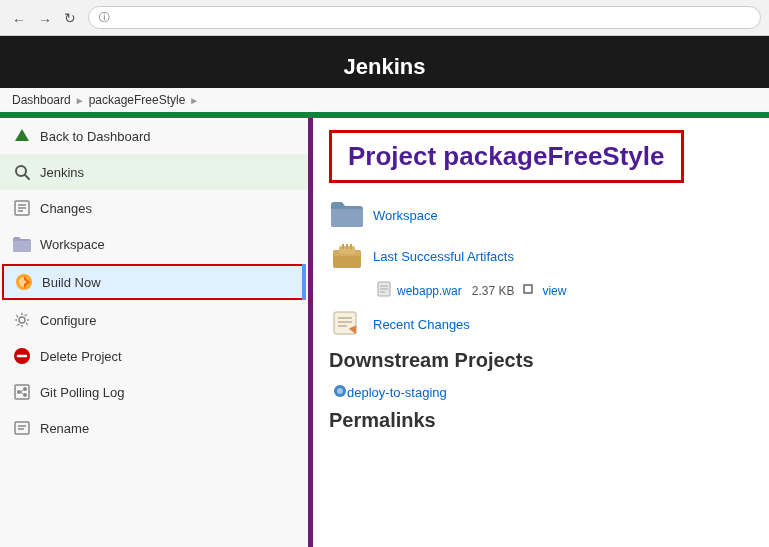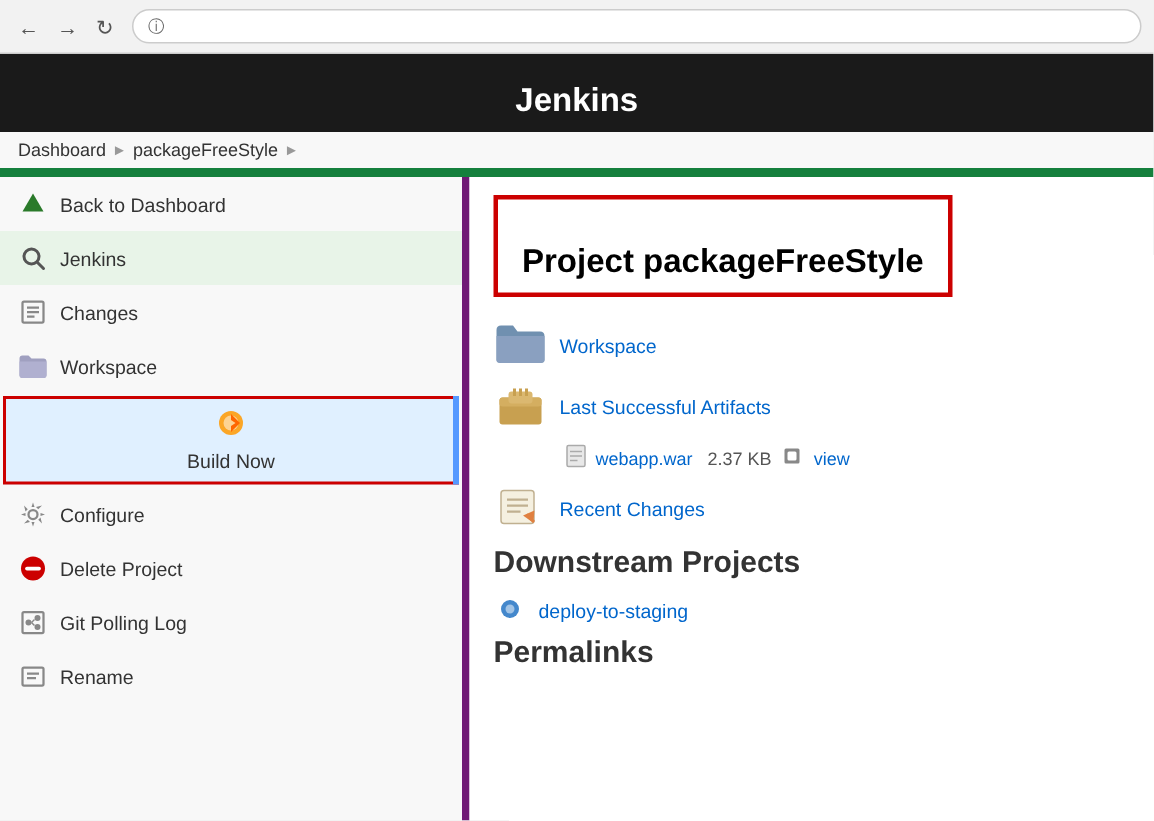--- a/index.html
+++ b/index.html
@@ -103,21 +103,20 @@
       align-items: center;
       gap: 8px;
       padding: 8px 12px;
       cursor: pointer;
       color: #333;
       text-decoration: none;
       border-bottom: none;
     }
     .sidebar-item.build-now-selected {
       background: #e0f0ff;
-      flex-direction: column;
     }
     .sidebar-icon {
       width: 20px;
       height: 20px;
       display: flex;
       align-items: center;
       justify-content: center;
       flex-shrink: 0;
     }
 
@@ -132,24 +131,23 @@
       overflow-y: auto;
     }
 
     .project-title-box {
       border: 3px solid #c00;
       padding: 8px 16px;
       display: inline-block;
       margin-bottom: 16px;
     }
     .project-title-box h1 {
-      font-size: 22px;
+      font-size: 26px;
       font-weight: bold;
-      color: #000000;
-      margin-top: 20px;
+      color: #4c1d95;
     }
 
     .content-items {
       display: flex;
       flex-direction: column;
       gap: 8px;
     }
     .content-row {
       display: flex;
       align-items: center;
@@ -174,21 +172,21 @@
       font-size: 20px;
       font-weight: bold;
       color: #333;
       margin-top: 0;
       margin-bottom: 4px;
     }
 
     .downstream-link {
       display: flex;
       align-items: center;
-      gap: 12px;
+      gap: 0;
       margin-left: 4px;
     }
     .downstream-link a { color: #0066cc; text-decoration: none; font-size: 13px; }
 
     
     .status-active {
       background: #e8f4e8;
     }
   </style>
 </head>

